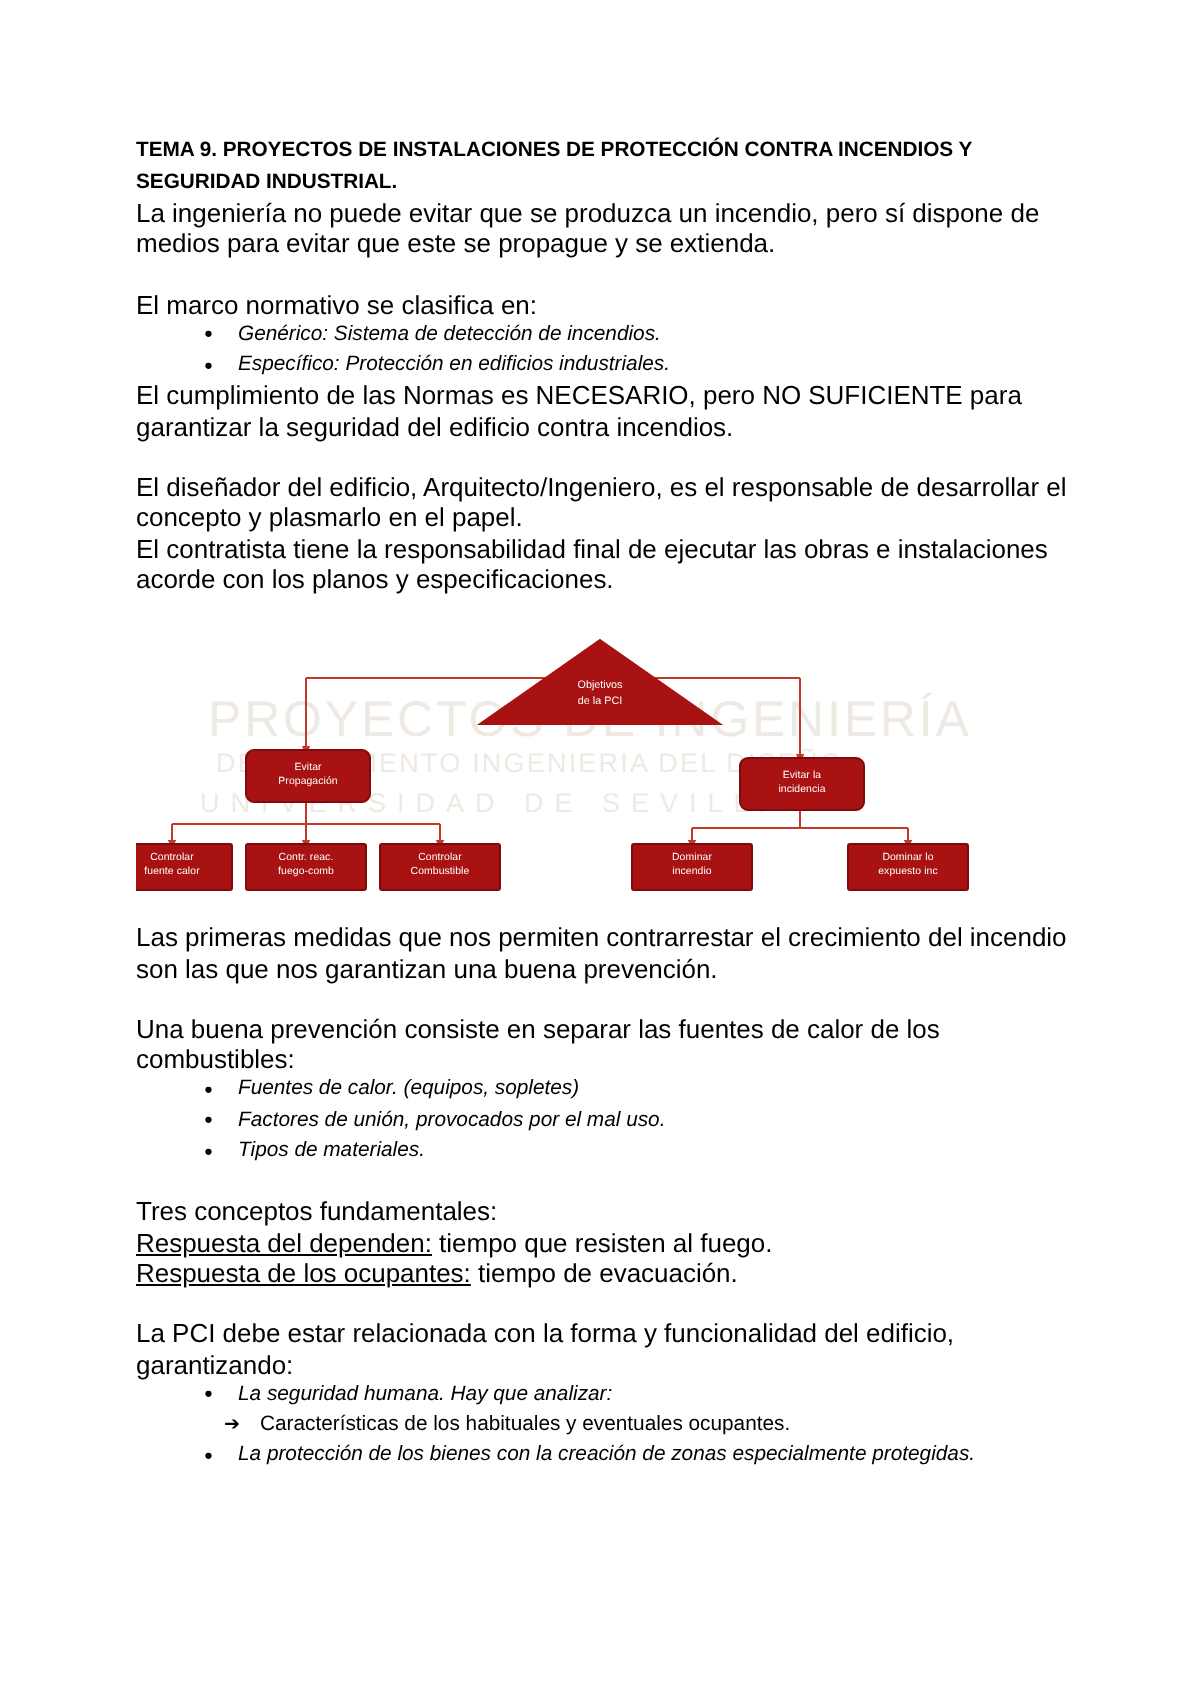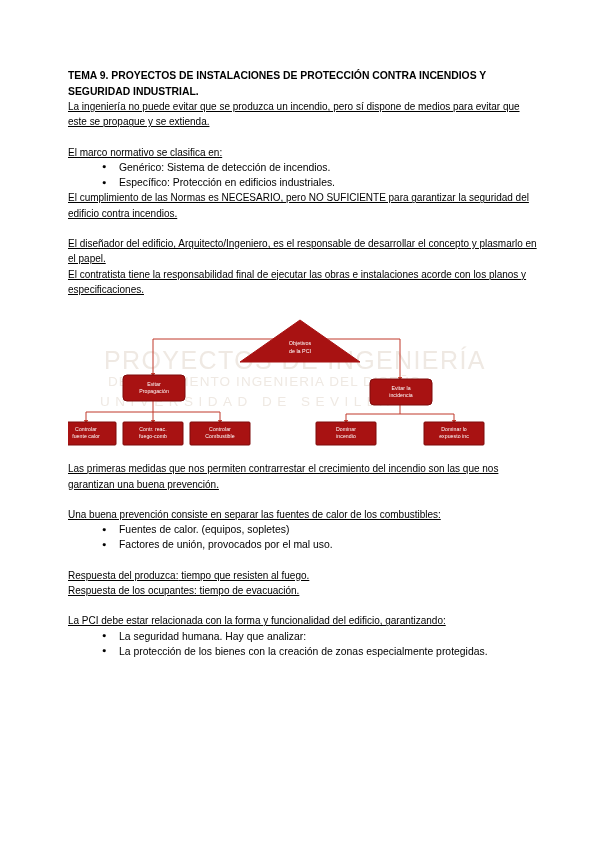--- a/index.html
+++ b/index.html
@@ -22,42 +22,42 @@
     padding: 68px 60px 0 68px;
   }
   h1.doc-title {
     font-size: 10.4px;
     font-weight: bold;
     line-height: 15.5px;
     margin: 0;
     letter-spacing: -0.02px;
   }
   p.para {
-    font-size: 10px;
+    font-size: 13px;
     line-height: 15.3px;
     margin: 0;
     letter-spacing: -0.01px;
-    text-decoration: underline;
   }
   .gap {
     height: 15px;
   }
   .gap-sm {
     height: 7px;
   }
   ul.bullets {
     margin: 0;
     padding: 0 0 0 34px;
     list-style: none;
   }
   ul.bullets > li {
     font-size: 10.4px;
     line-height: 15.3px;
     position: relative;
     padding-left: 17px;
+    font-style: italic;
   }
   ul.bullets > li::before {
     content: "\25CF";
     position: absolute;
     left: 0;
     top: -0.5px;
     font-size: 7.4px;
     line-height: 16px;
   }
   ul.arrows {
@@ -235,32 +235,35 @@
   <div class="gap-sm"></div>
 
   <p class="para">Las primeras medidas que nos permiten contrarrestar el crecimiento del incendio son las que nos garantizan una buena prevención.</p>
 
   <div class="gap"></div>
 
   <p class="para">Una buena prevención consiste en separar las fuentes de calor de los combustibles:</p>
   <ul class="bullets">
     <li>Fuentes de calor. (equipos, sopletes)</li>
     <li>Factores de unión, provocados por el mal uso.</li>
-  </ul>
-
-  <div class="gap"></div>
-
-  <p class="para"><span class="underline-term">Respuesta del produzca:</span><span> tiempo que resisten al fuego.</span></p>
+    <li>Tipos de materiales.</li>
+  </ul>
+
+  <div class="gap"></div>
+
+  <p class="para">Tres conceptos fundamentales:</p>
+  <p class="para"><span class="underline-term">Respuesta del dependen:</span><span> tiempo que resisten al fuego.</span></p>
   <p class="para"><span class="underline-term">Respuesta de los ocupantes:</span><span> tiempo de evacuación.</span></p>
 
   <div class="gap"></div>
 
   <p class="para">La PCI debe estar relacionada con la forma y funcionalidad del edificio, garantizando:</p>
   <ul class="bullets">
     <li>La seguridad humana. Hay que analizar:</li>
   </ul>
   <ul class="arrows">
+    <li>Características de los habituales y eventuales ocupantes.</li>
   </ul>
   <ul class="bullets">
     <li>La protección de los bienes con la creación de zonas especialmente protegidas.</li>
   </ul>
 
 </div>
 
 </body></html>

